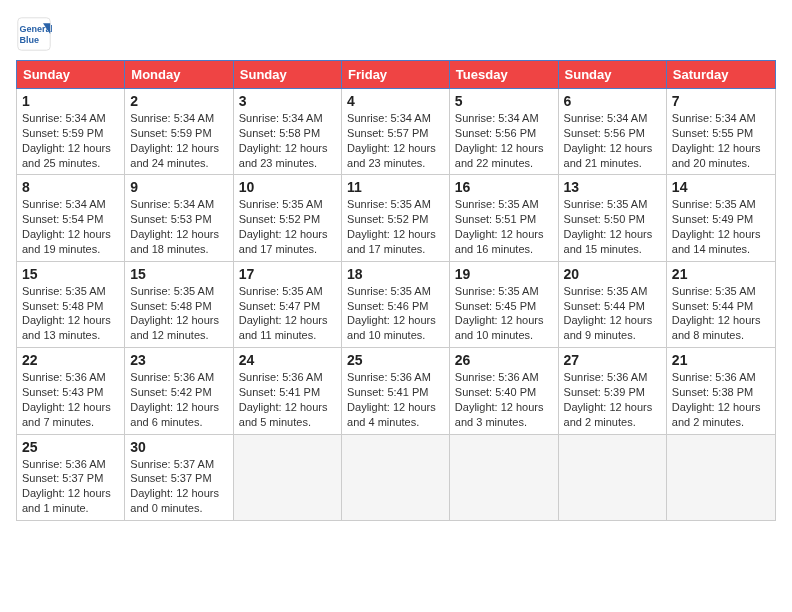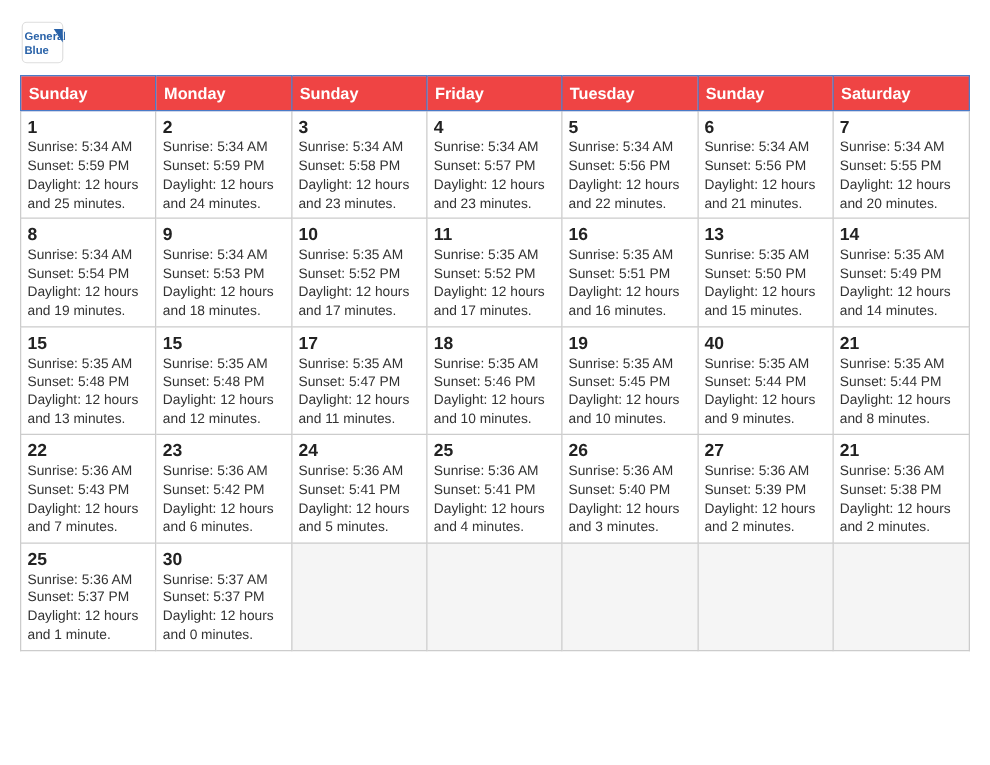--- a/index.html
+++ b/index.html
@@ -238,21 +238,21 @@
 and 10 minutes.</div>
         </td>
         <td>
           <span class="day-num">19</span>
           <div class="day-info" style="white-space: pre-line;">Sunrise: 5:35 AM
 Sunset: 5:45 PM
 Daylight: 12 hours
 and 10 minutes.</div>
         </td>
         <td>
-          <span class="day-num">40</span>
+          <span class="day-num">20</span>
           <div class="day-info" style="white-space: pre-line;">Sunrise: 5:35 AM
 Sunset: 5:44 PM
 Daylight: 12 hours
 and 9 minutes.</div>
         </td>
         <td>
           <span class="day-num">21</span>
           <div class="day-info" style="white-space: pre-line;">Sunrise: 5:35 AM
 Sunset: 5:44 PM
 Daylight: 12 hours

